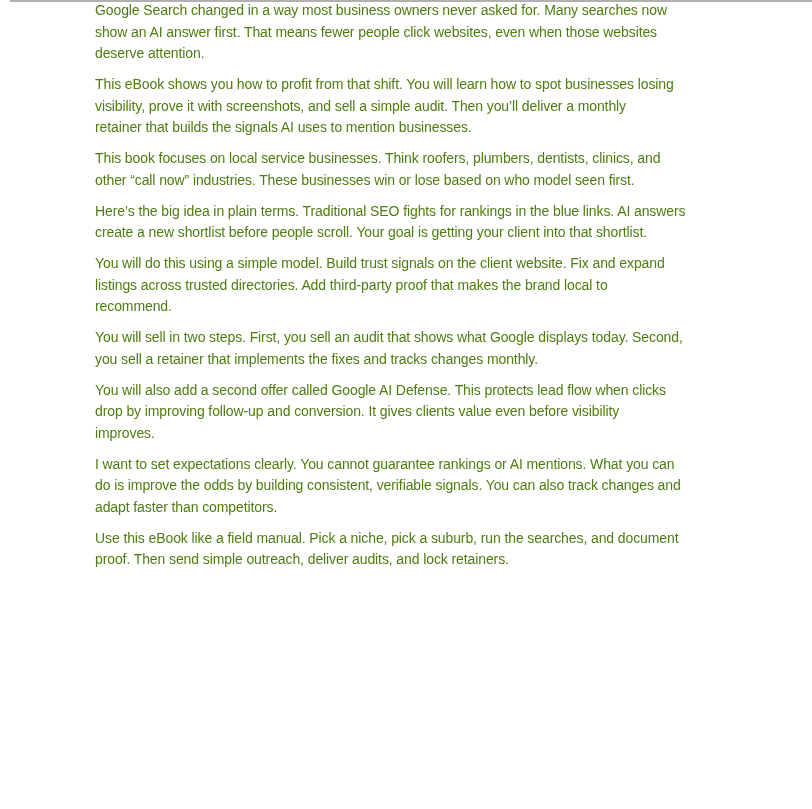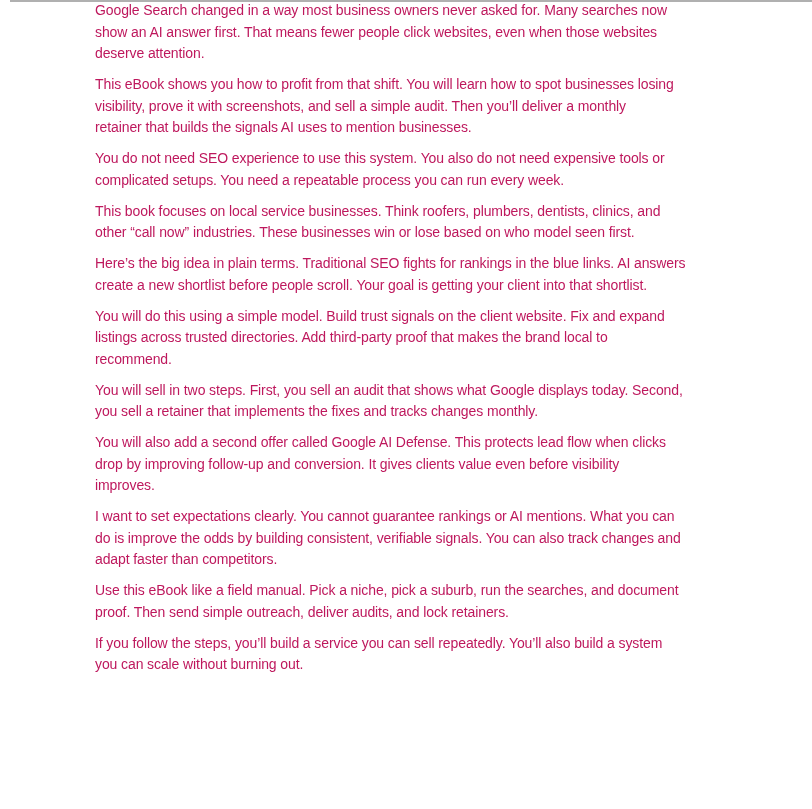--- a/index.html
+++ b/index.html
@@ -33,51 +33,47 @@
     font-size: 27px;
     line-height: 32px;
     font-weight: normal;
     letter-spacing: -0.3px;
     color: #2E74B5;
   }
   .doc-paragraph {
     margin: 0 0 9.5px 0;
     font-size: 14px;
     line-height: 21.5px;
-    color: #be185d;
+    color: #4d7c0f;
     white-space: pre-line;
     letter-spacing: -0.1px;
   }
 </style>
 </head>
 <body>
 
 <div class="page-border-top"></div>
 
 <main class="doc-content">
   <p class="doc-paragraph">Google Search changed in a way most business owners never asked for. Many searches now
 show an AI answer first. That means fewer people click websites, even when those websites
 deserve attention.</p>
   <p class="doc-paragraph">This eBook shows you how to profit from that shift. You will learn how to spot businesses losing
 visibility, prove it with screenshots, and sell a simple audit. Then you’ll deliver a monthly
 retainer that builds the signals AI uses to mention businesses.</p>
-  <p class="doc-paragraph">You do not need SEO experience to use this system. You also do not need expensive tools or
-complicated setups. You need a repeatable process you can run every week.</p>
   <p class="doc-paragraph">This book focuses on local service businesses. Think roofers, plumbers, dentists, clinics, and
 other “call now” industries. These businesses win or lose based on who model seen first.</p>
   <p class="doc-paragraph">Here’s the big idea in plain terms. Traditional SEO fights for rankings in the blue links. AI answers
 create a new shortlist before people scroll. Your goal is getting your client into that shortlist.</p>
   <p class="doc-paragraph">You will do this using a simple model. Build trust signals on the client website. Fix and expand
 listings across trusted directories. Add third-party proof that makes the brand local to
 recommend.</p>
   <p class="doc-paragraph">You will sell in two steps. First, you sell an audit that shows what Google displays today. Second,
 you sell a retainer that implements the fixes and tracks changes monthly.</p>
   <p class="doc-paragraph">You will also add a second offer called Google AI Defense. This protects lead flow when clicks
 drop by improving follow-up and conversion. It gives clients value even before visibility
 improves.</p>
   <p class="doc-paragraph">I want to set expectations clearly. You cannot guarantee rankings or AI mentions. What you can
 do is improve the odds by building consistent, verifiable signals. You can also track changes and
 adapt faster than competitors.</p>
   <p class="doc-paragraph">Use this eBook like a field manual. Pick a niche, pick a suburb, run the searches, and document
 proof. Then send simple outreach, deliver audits, and lock retainers.</p>
-  <p class="doc-paragraph">If you follow the steps, you’ll build a service you can sell repeatedly. You’ll also build a system
-you can scale without burning out.</p>
 </main>
 
 </body></html>

